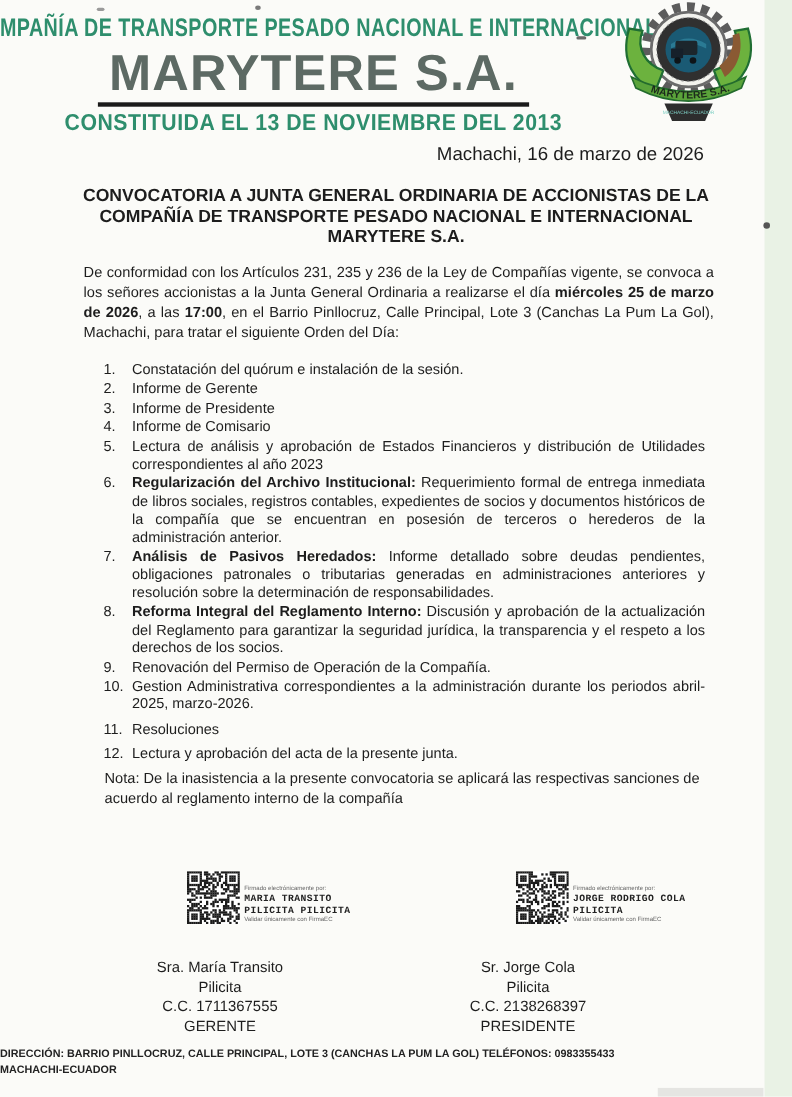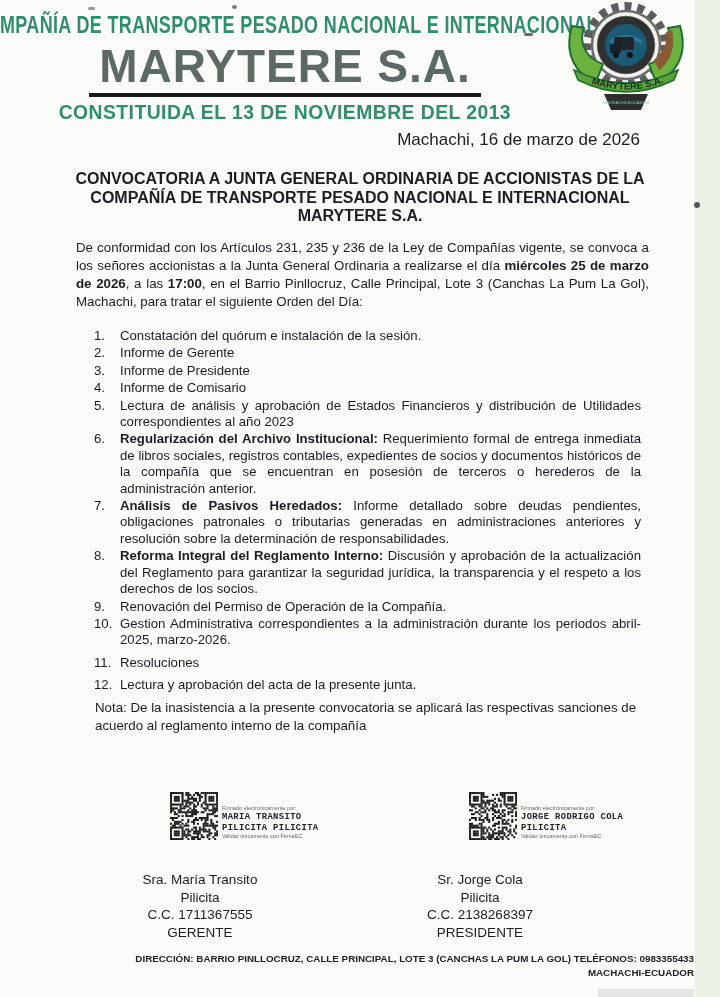--- a/index.html
+++ b/index.html
@@ -40,21 +40,21 @@
   .stamp-right{left:469px;top:792px;}
   .stamp-qr{width:48px;height:48px;}
   .stamp-texts{margin-left:4px;padding-top:6px;}
   .stamp-small{font-size:5.5px;color:#666;line-height:7px;white-space:nowrap;}
   .stamp-name{font-family:"Liberation Mono",monospace;font-weight:bold;font-size:8.8px;line-height:10.5px;color:#222;letter-spacing:.4px;white-space:nowrap;}
 
   .sig-block{position:absolute;width:220px;text-align:center;font-size:13.5px;line-height:17.5px;}
   .sig-left{left:90px;top:871px;}
   .sig-right{left:370px;top:871px;}
 
-  .footer{position:absolute;top:952px;left:0;width:694px;text-align:right;font-weight:bold;font-size:9.8px;line-height:14px;color:#222;}
+  .footer{position:absolute;top:952px;left:0;width:694px;text-align:left;font-weight:bold;font-size:9.8px;line-height:14px;color:#222;}
 </style>
 </head>
 <body>
 
 <div class="green-strip"></div>
 <div class="bottom-smudge"></div>
 <span class="artifact" style="left:232px;top:5px;width:5px;height:4px;background:#7a7a7a;"></span>
 <span class="artifact" style="left:524px;top:33px;width:9px;height:3px;background:#6a6a6a;border-radius:2px;"></span>
 <span class="artifact" style="left:694px;top:202px;width:6px;height:6px;background:#555;"></span>
 <span class="artifact" style="left:88px;top:7px;width:7px;height:3px;background:#9a9a9a;border-radius:2px;"></span>

